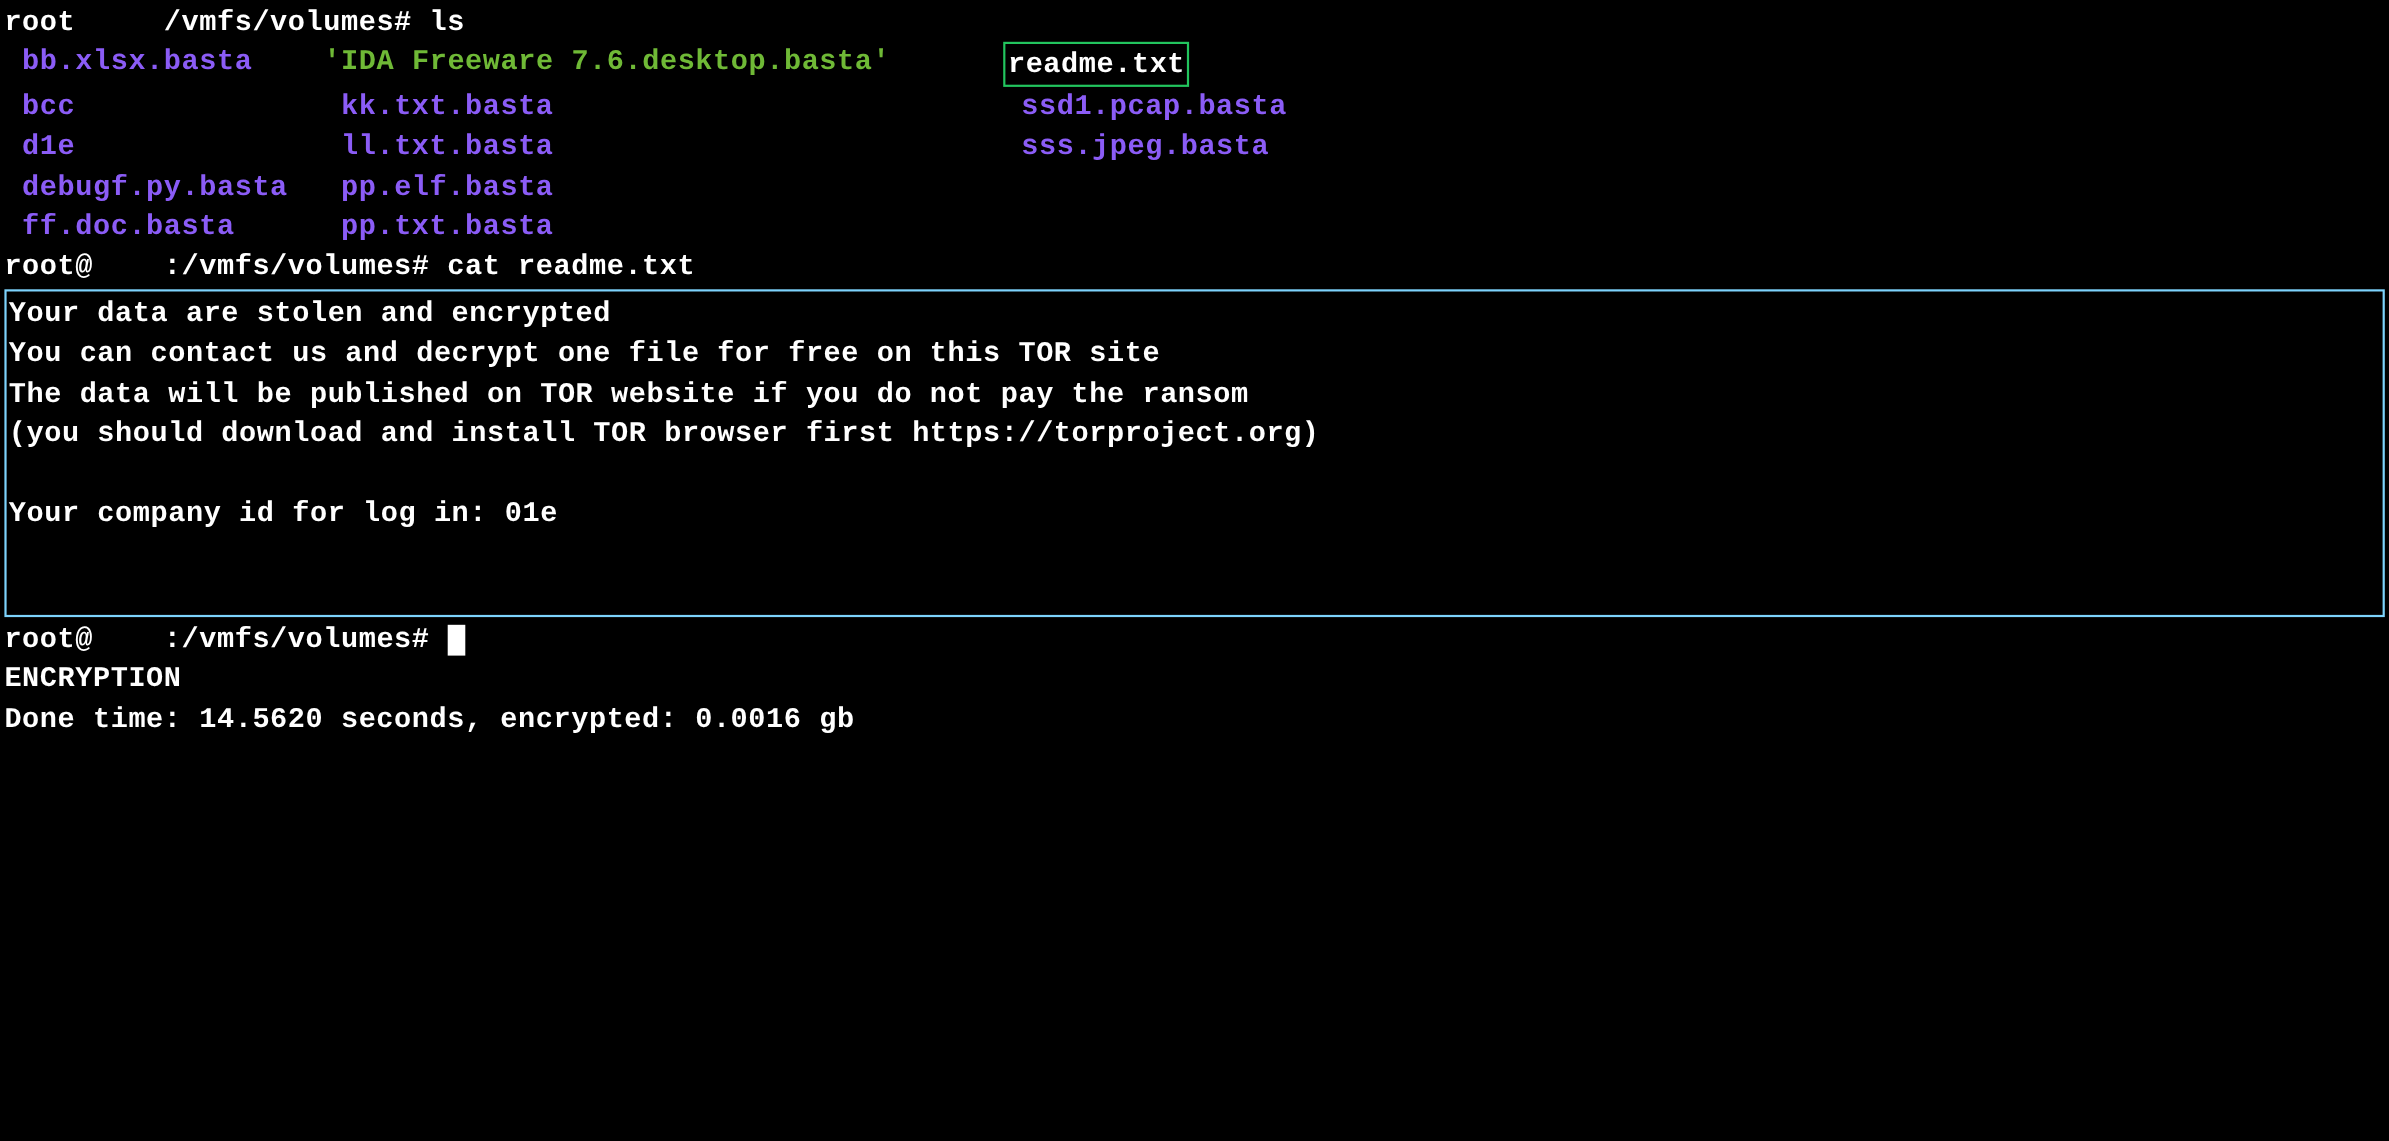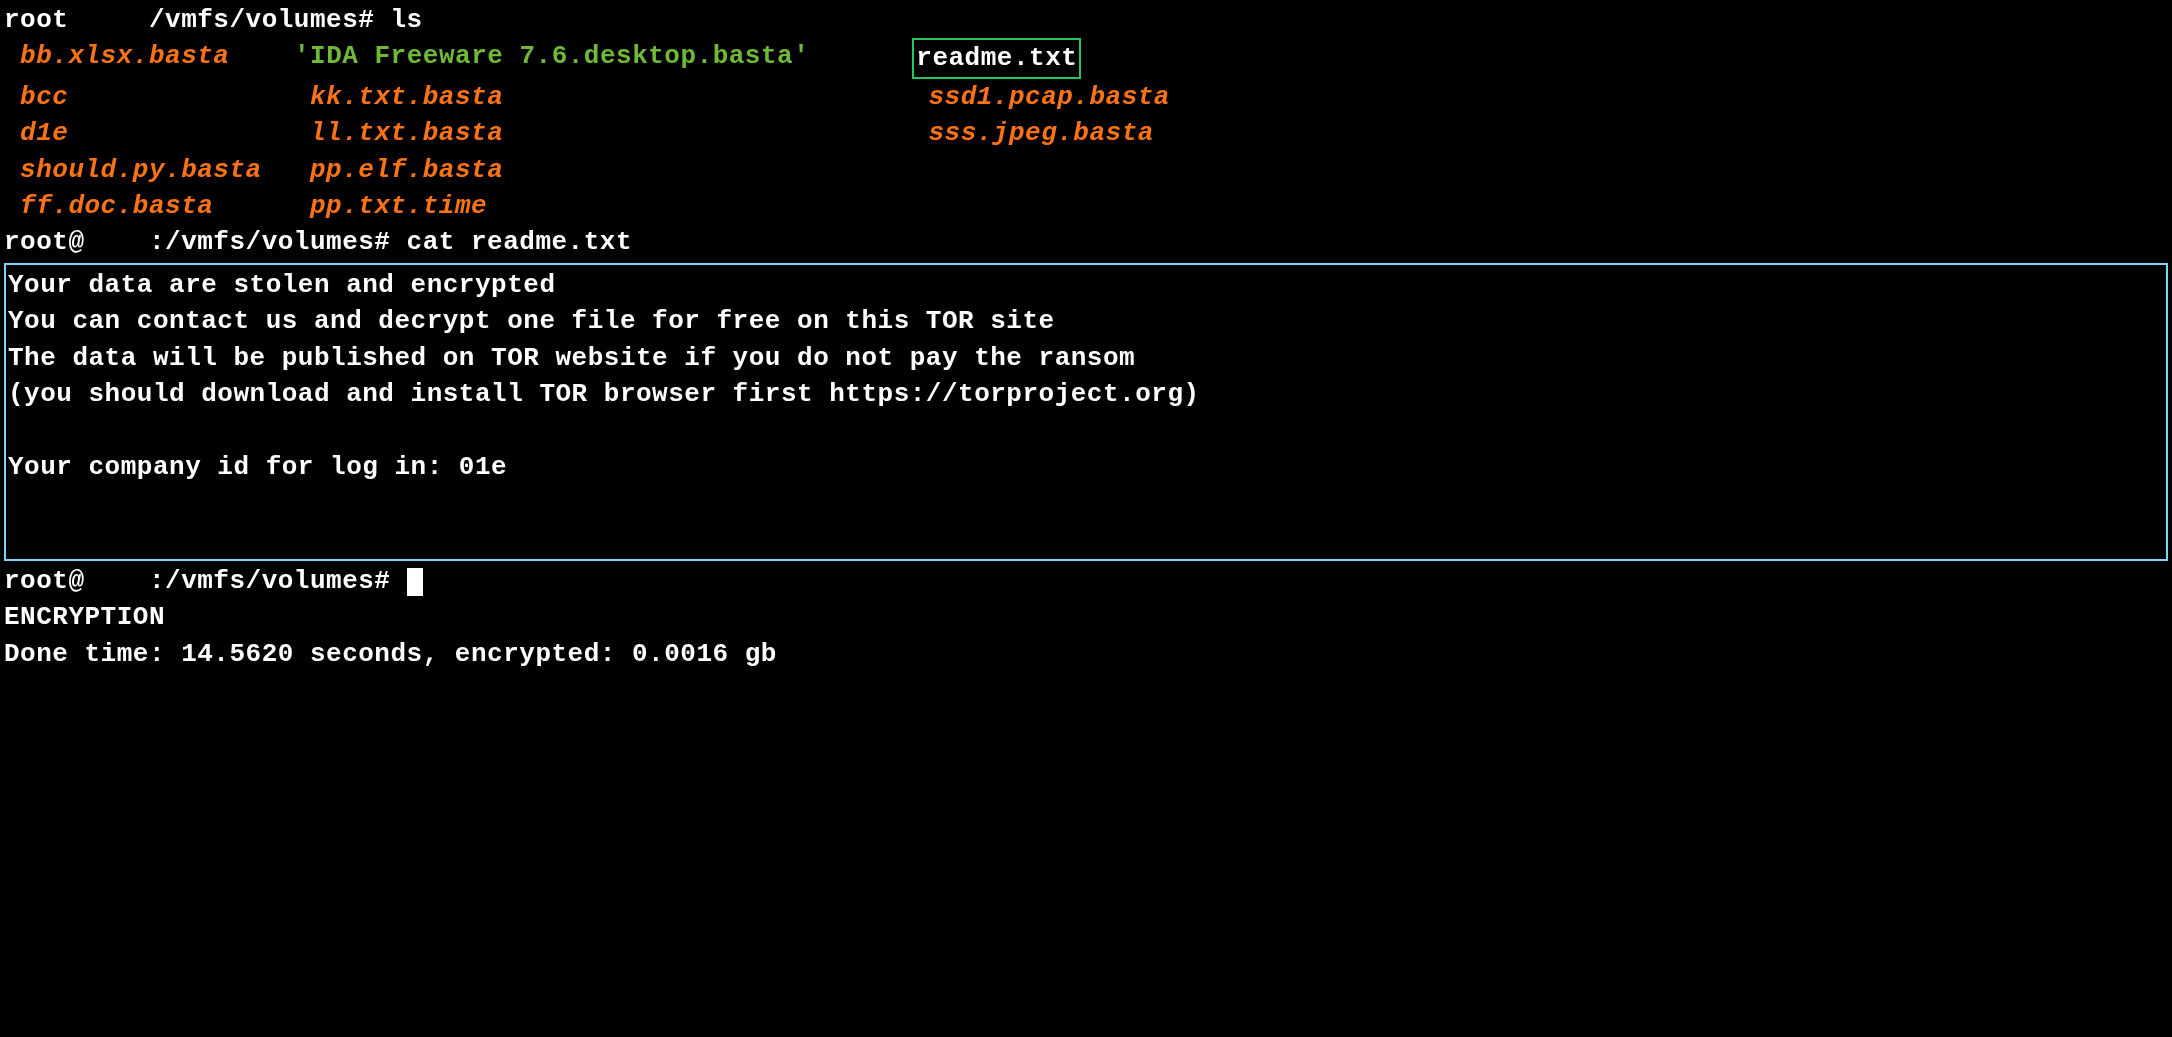--- a/index.html
+++ b/index.html
@@ -27,22 +27,21 @@
     .prompt-user {
       color: #ffffff;
     }
     .prompt-path {
       color: #ffffff;
     }
     .prompt-cmd {
       color: #ffffff;
     }
     .file-green {
-      color: #f97316;
-      font-style: italic;
+      color: #8b5cf6;
     }
     .file-green-quoted {
       color: #6fb936;
     }
     .highlight-red-box {
       border: 2px solid #22c55e;
       display: inline-block;
       padding: 0 2px;
       color: #ffffff;
     }
@@ -103,27 +102,27 @@
     <span class="col1 file-green">&nbsp;<span>bcc</span></span>
     <span class="col2 file-green col2-indent">kk.txt.basta</span>
     <span class="col3 file-green">&nbsp;&nbsp;&nbsp;&nbsp;<span>ssd1.pcap.basta</span></span>
   </div>
   <div class="file-row">
     <span class="col1 file-green">&nbsp;<span>d1e</span></span>
     <span class="col2 file-green col2-indent">ll.txt.basta</span>
     <span class="col3 file-green">&nbsp;&nbsp;&nbsp;&nbsp;<span>sss.jpeg.basta</span></span>
   </div>
   <div class="file-row">
-    <span class="col1 file-green">&nbsp;<span>should.py.basta</span></span>
+    <span class="col1 file-green">&nbsp;<span>debugf.py.basta</span></span>
     <span class="col2 file-green col2-indent">pp.elf.basta</span>
     <span class="col3 file-green"></span>
   </div>
   <div class="file-row">
     <span class="col1 file-green">&nbsp;<span>ff.doc.basta</span></span>
-    <span class="col2 file-green col2-indent">pp.txt.time</span>
+    <span class="col2 file-green col2-indent">pp.txt.basta</span>
     <span class="col3 file-green"></span>
   </div>
 
   <div class="prompt-line"><span class="prompt-user">root@</span>    <span class="prompt-path">:/vmfs/volumes#</span> <span class="prompt-cmd">cat readme.txt</span></div>
 
   <div class="ransom-box">
     <div class="ransom-line">Your data are stolen and encrypted</div>
     <div class="ransom-line">You can contact us and decrypt one file for free on this TOR site</div>
     <div class="ransom-line">The data will be published on TOR website if you do not pay the ransom</div>
     <div class="ransom-line">(you should download and install TOR browser first https://torproject.org)</div>

